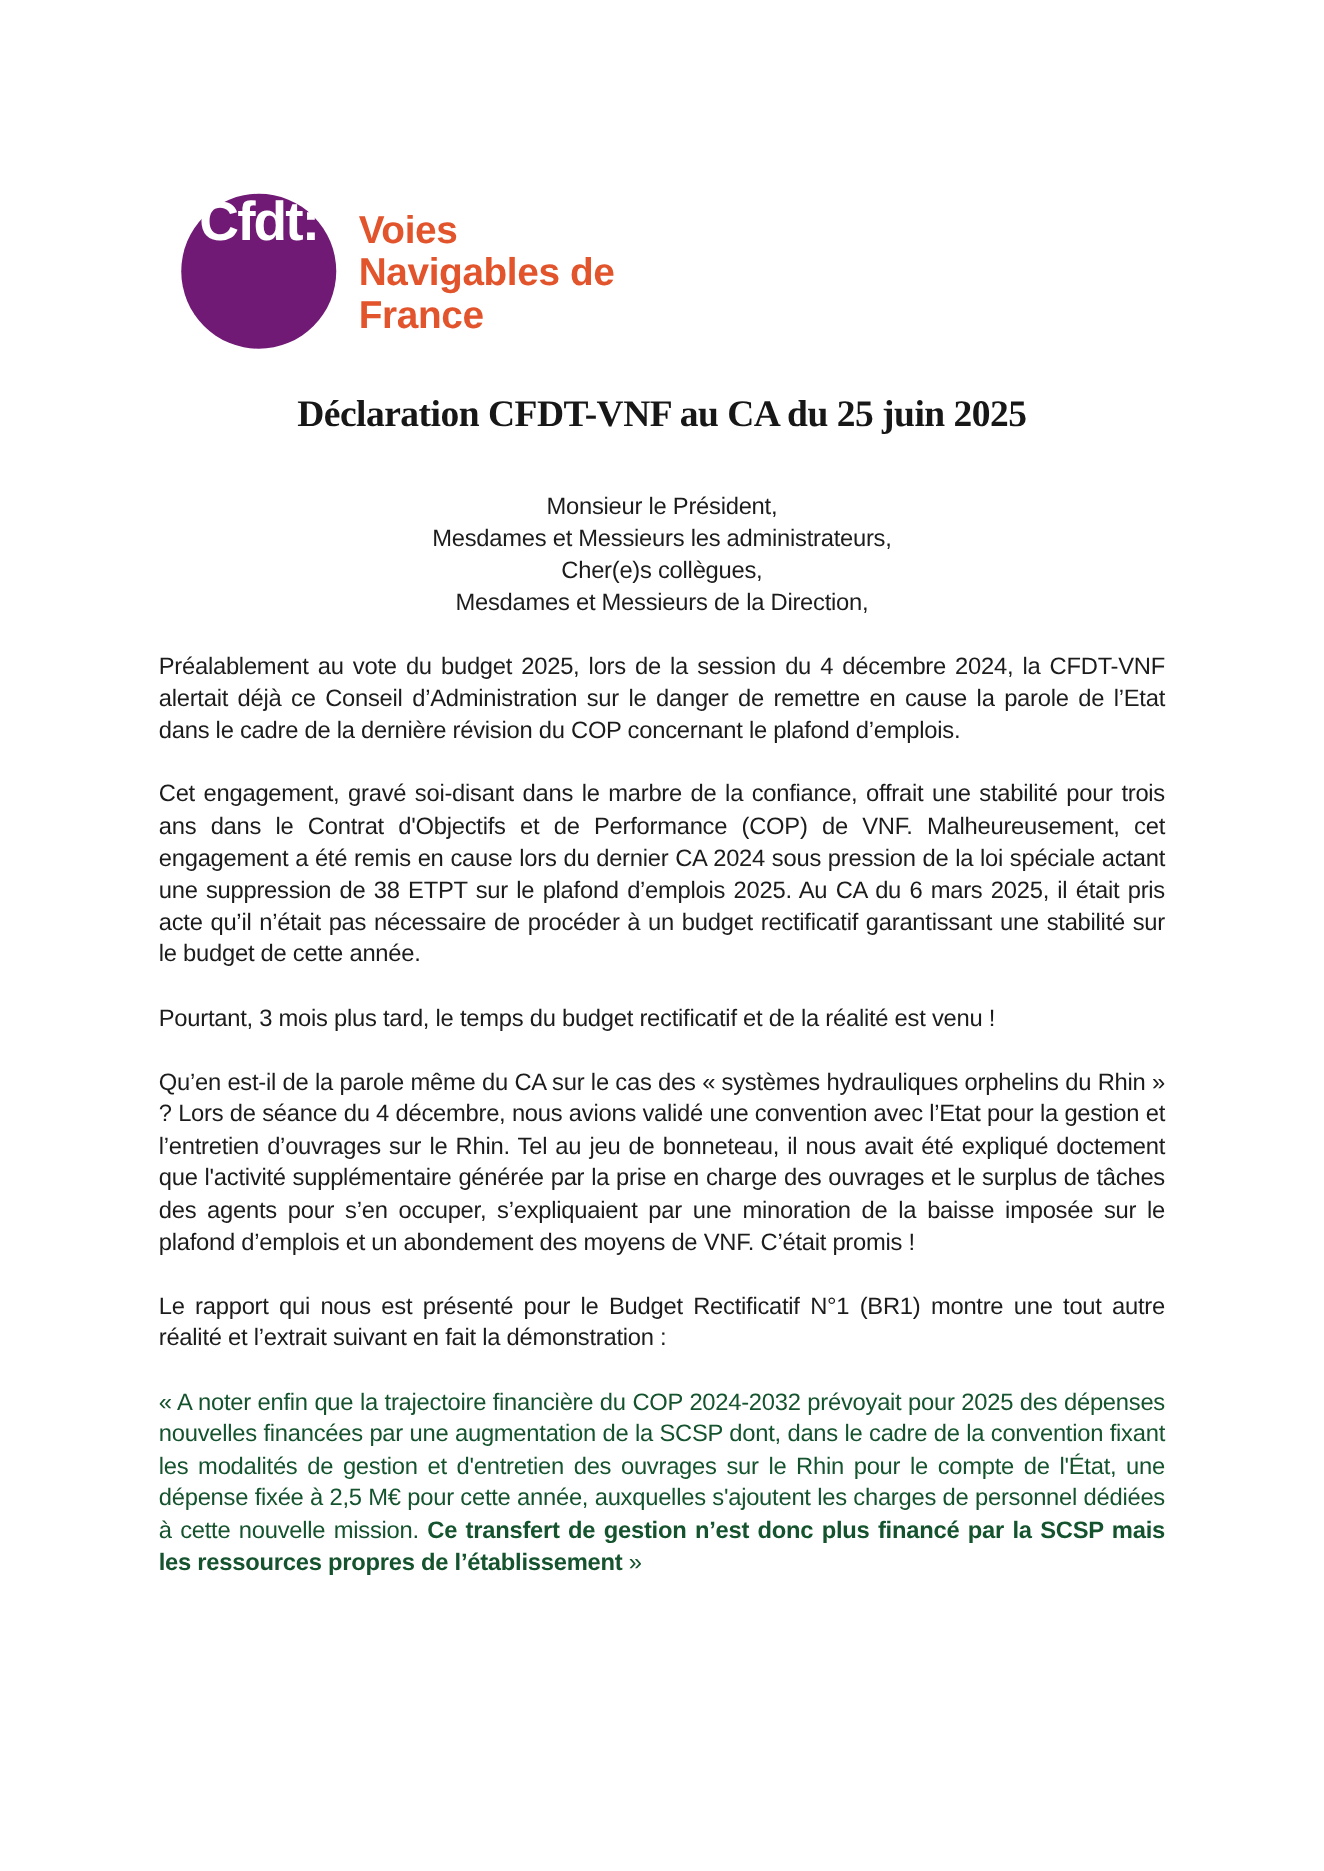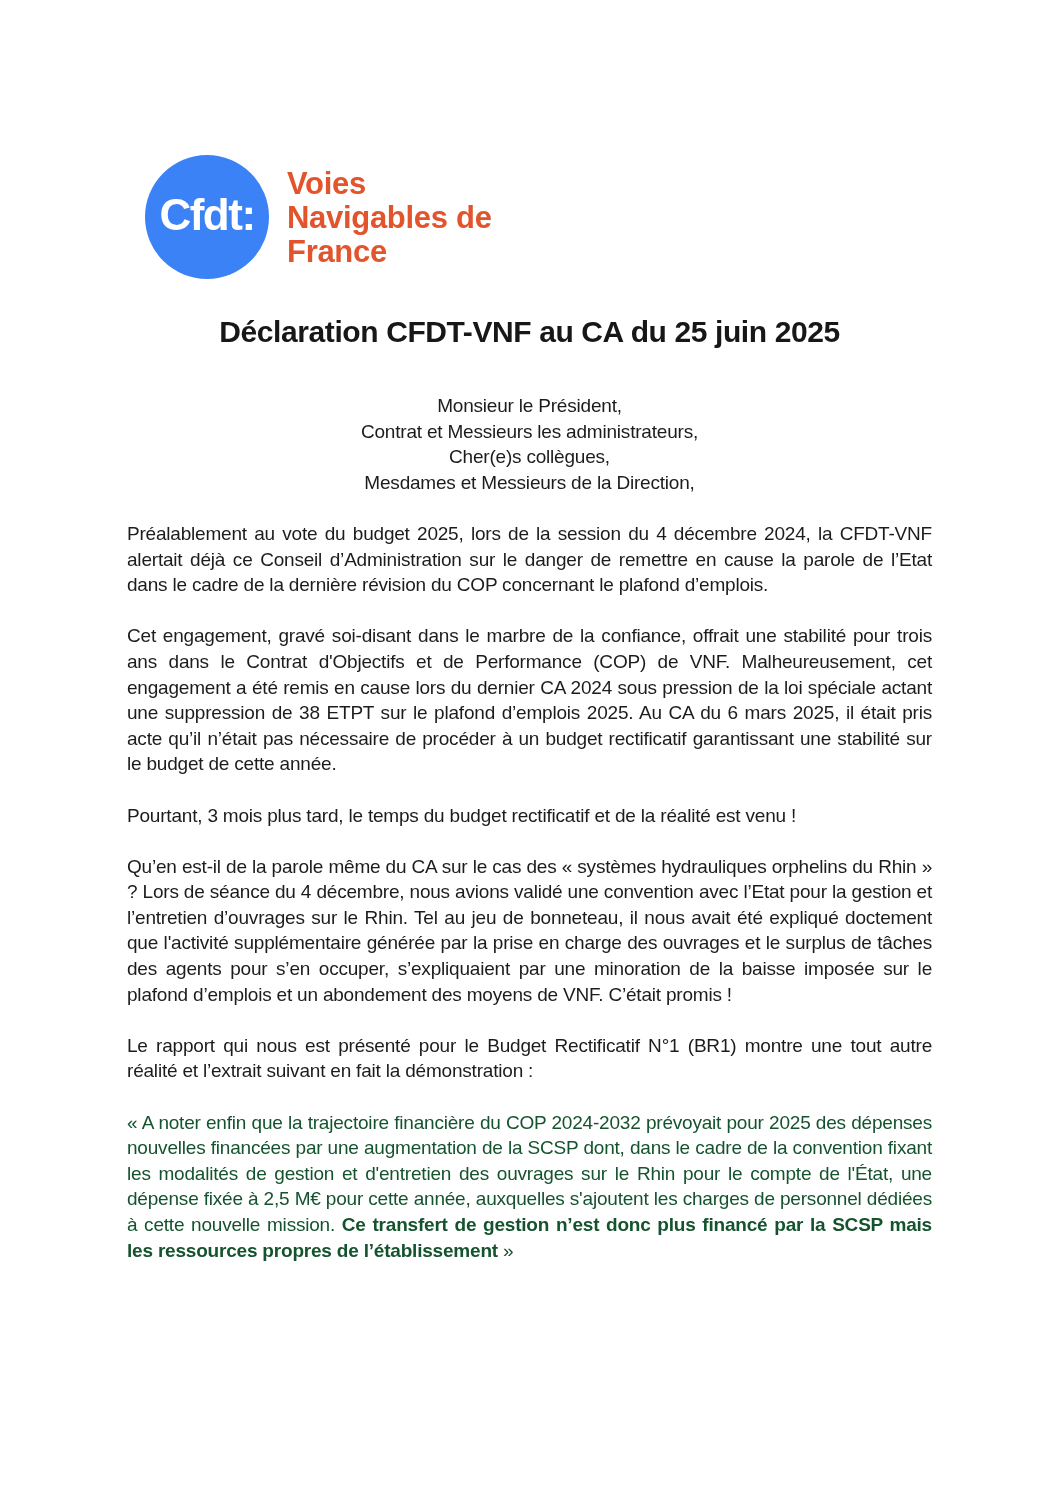--- a/index.html
+++ b/index.html
@@ -24,23 +24,22 @@
   .logo-row {
     display: flex;
     align-items: flex-start;
     padding-top: 155px;
     margin-left: 18px;
   }
   .logo-circle {
     width: 124px;
     height: 124px;
     border-radius: 50%;
-    background: #3b82f6;
+    background: #701a75;
     display: flex;
-    align-items: center;
     justify-content: center;
     flex-shrink: 0;
   }
   .logo-circle span {
     color: #ffffff;
     font-weight: bold;
     font-size: 44px;
     letter-spacing: -1.5px;
     transform: translateY(-2px);
   }
@@ -54,20 +53,21 @@
     letter-spacing: -0.3px;
   }
   
   .doc-title {
     margin-top: 36px;
     text-align: center;
     font-size: 30px;
     font-weight: bold;
     color: #171717;
     letter-spacing: -0.4px;
+    font-family: Liberation Serif, serif;
   }
   
   .body-text {
     margin-top: 44px;
     font-size: 19px;
     line-height: 25.6px;
     letter-spacing: -0.2px;
   }
   .salutation div {
     text-align: center;
@@ -102,21 +102,21 @@
         <div>France</div>
       </div>
     </div>
 
     <div class="doc-title">Déclaration CFDT-VNF au CA du 25 juin 2025</div>
 
     <div class="body-text">
 
       <div class="salutation">
         <div>Monsieur le Président,</div>
-        <div>Contrat et Messieurs les administrateurs,</div>
+        <div>Mesdames et Messieurs les administrateurs,</div>
         <div>Cher(e)s collègues,</div>
         <div>Mesdames et Messieurs de la Direction,</div>
       </div>
 
       <p>Préalablement au vote du budget 2025, lors de la session du 4 décembre 2024, la CFDT-VNF alertait déjà ce Conseil d’Administration sur le danger de remettre en cause la parole de l’Etat dans le cadre de la dernière révision du COP concernant le plafond d’emplois.</p>
       <p>Cet engagement, gravé soi-disant dans le marbre de la confiance, offrait une stabilité pour trois ans dans le Contrat d'Objectifs et de Performance (COP) de VNF. Malheureusement, cet engagement a été remis en cause lors du dernier CA 2024 sous pression de la loi spéciale actant une suppression de 38 ETPT sur le plafond d’emplois 2025. Au CA du 6 mars 2025, il était pris acte qu’il n’était pas nécessaire de procéder à un budget rectificatif garantissant une stabilité sur le budget de cette année.</p>
       <p>Pourtant, 3 mois plus tard, le temps du budget rectificatif et de la réalité est venu !</p>
       <p>Qu’en est-il de la parole même du CA sur le cas des « systèmes hydrauliques orphelins du Rhin » ? Lors de séance du 4 décembre, nous avions validé une convention avec l’Etat pour la gestion et l’entretien d’ouvrages sur le Rhin. Tel au jeu de bonneteau, il nous avait été expliqué doctement que l'activité supplémentaire générée par la prise en charge des ouvrages et le surplus de tâches des agents pour s’en occuper, s’expliquaient par une minoration de la baisse imposée sur le plafond d’emplois et un abondement des moyens de VNF. C’était promis !</p>
       <p>Le rapport qui nous est présenté pour le Budget Rectificatif N°1 (BR1) montre une tout autre réalité et l’extrait suivant en fait la démonstration :</p>
 

